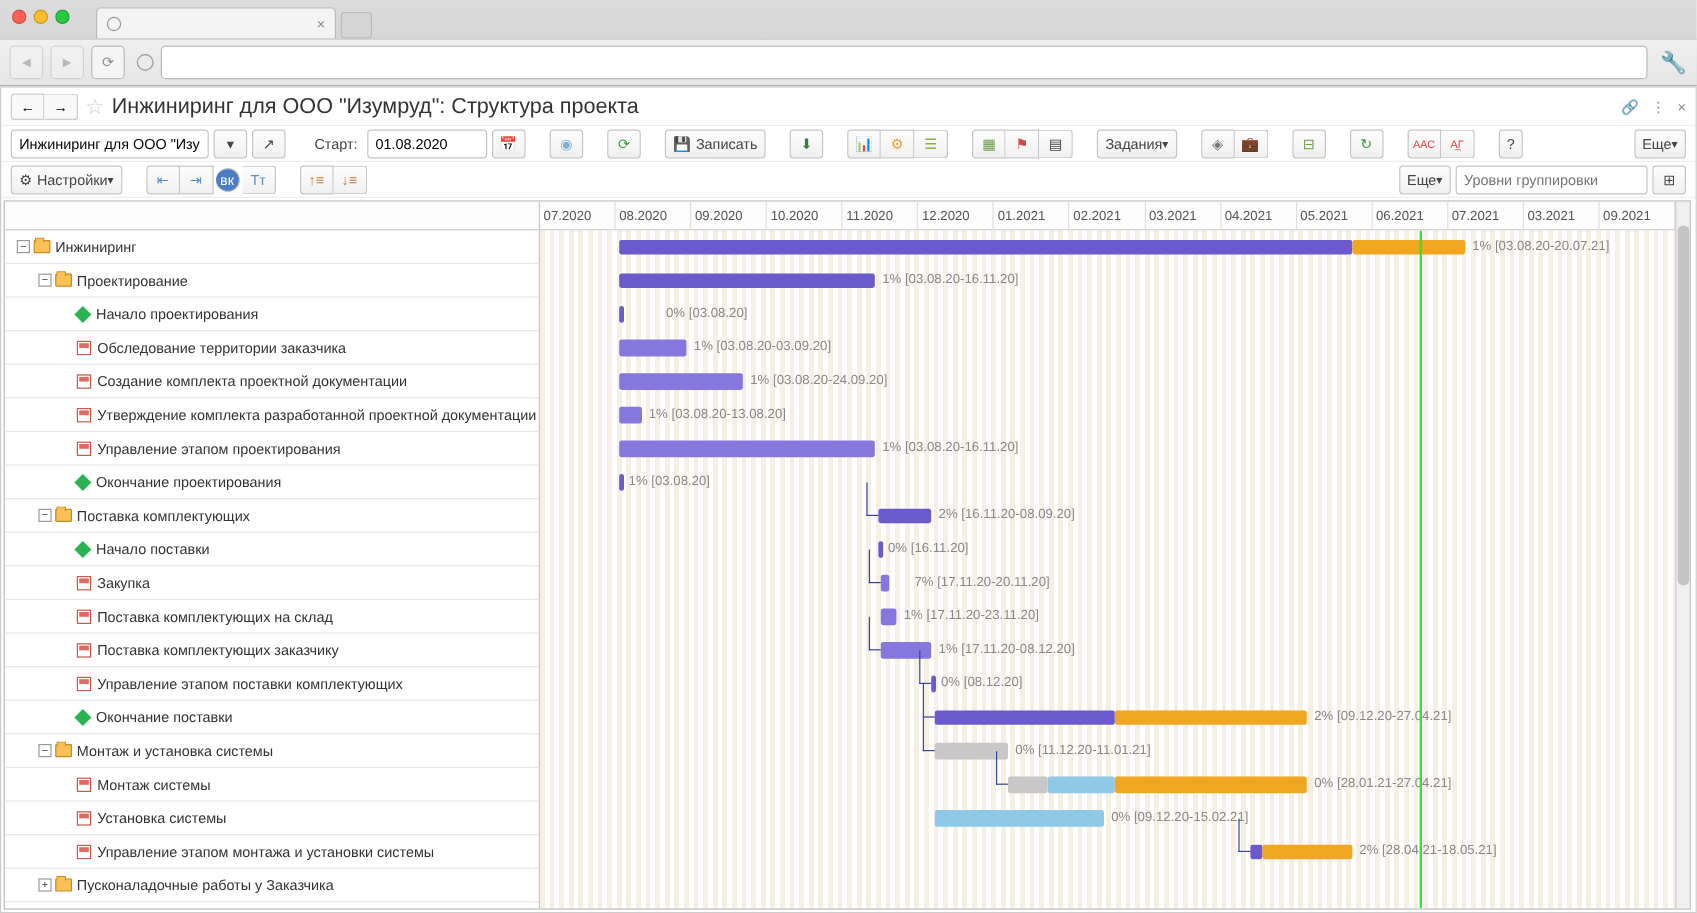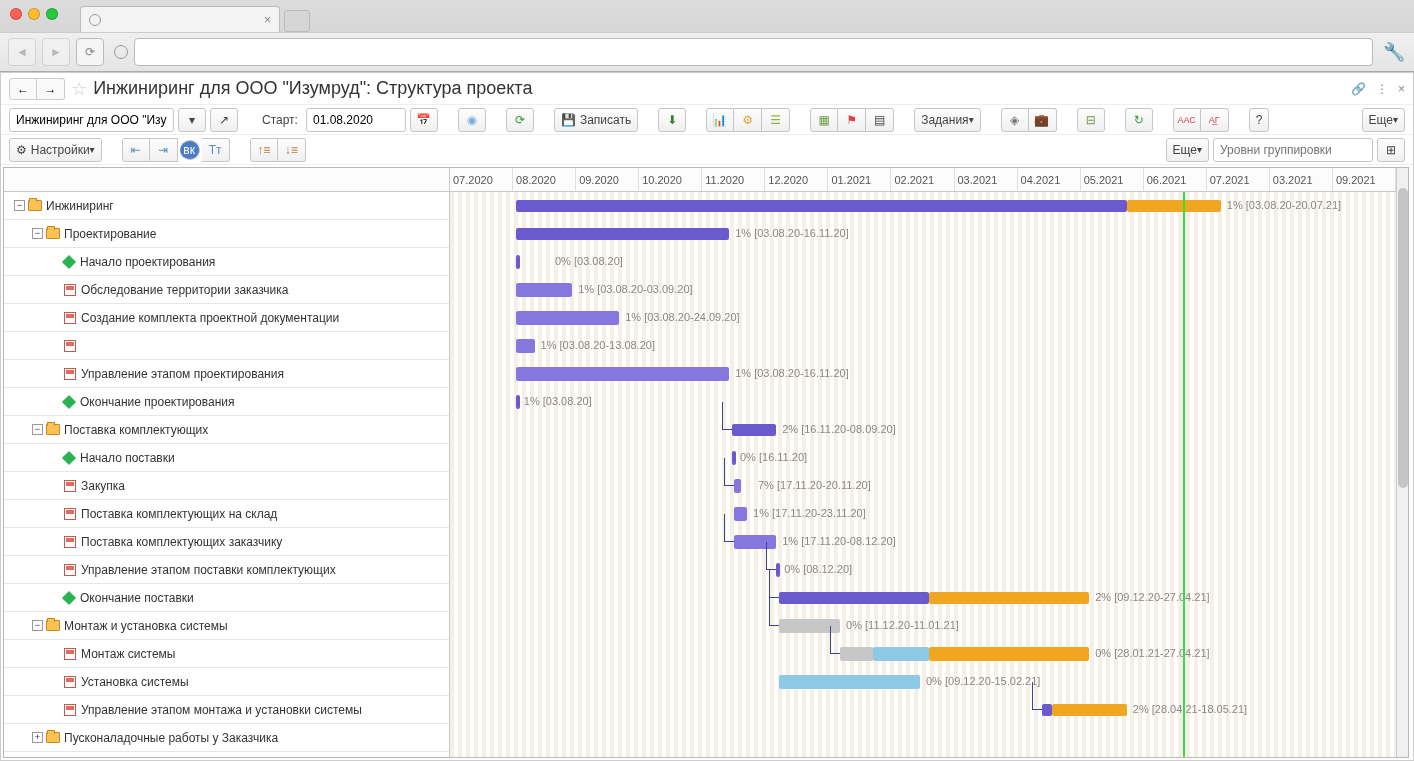--- a/index.html
+++ b/index.html
@@ -238,20 +238,21 @@
         <div class="row">
           <span class="spacer" style="width: 42px;"></span>
           <span class="spacer" style="width: 14px;"></span>
           <span class="task-icon"></span>
           <span>Создание комплекта проектной документации</span>
         </div>
         <div class="row">
           <span class="spacer" style="width: 42px;"></span>
           <span class="spacer" style="width: 14px;"></span>
           <span class="task-icon"></span>
+          <span>Утверждение комплекта разработанной проектной документации</span>
         </div>
         <div class="row">
           <span class="spacer" style="width: 42px;"></span>
           <span class="spacer" style="width: 14px;"></span>
           <span class="task-icon"></span>
           <span>Управление этапом проектирования</span>
         </div>
         <div class="row">
           <span class="spacer" style="width: 42px;"></span>
           <span class="spacer" style="width: 14px;"></span>
@@ -370,21 +371,21 @@
           <div class="bar phase" style="left: 282px; width: 44.18px;"></div>
           <div class="bar-label" style="left: 332.18px;">2% [16.11.20-08.09.20]</div>
           <div class="link" style="left: 272px; top: -14px; width: 10px; height: 28px;"></div>
         </div>
         <div class="chart-row">
           <div class="bar mile" style="left: 282px;"></div>
           <div class="bar-label" style="left: 290px;">0% [16.11.20]</div>
         </div>
         <div class="chart-row">
           <div class="bar task" style="left: 283.88px; width: 7.52px;"></div>
-          <div class="bar-label" style="left: 296px; padding-left: 12px;">7% [17.11.20-20.11.20]</div>
+          <div class="bar-label" style="left: 312px;">7% [17.11.20-20.11.20]</div>
           <div class="link" style="left: 273.88px; top: -14px; width: 10px; height: 28px;"></div>
         </div>
         <div class="chart-row">
           <div class="bar task" style="left: 283.88px; width: 13.16px;"></div>
           <div class="bar-label" style="left: 303.04px;">1% [17.11.20-23.11.20]</div>
         </div>
         <div class="chart-row">
           <div class="bar task" style="left: 283.88px; width: 42.3px;"></div>
           <div class="bar-label" style="left: 332.18px;">1% [17.11.20-08.12.20]</div>
           <div class="link" style="left: 273.88px; top: -14px; width: 10px; height: 28px;"></div>

